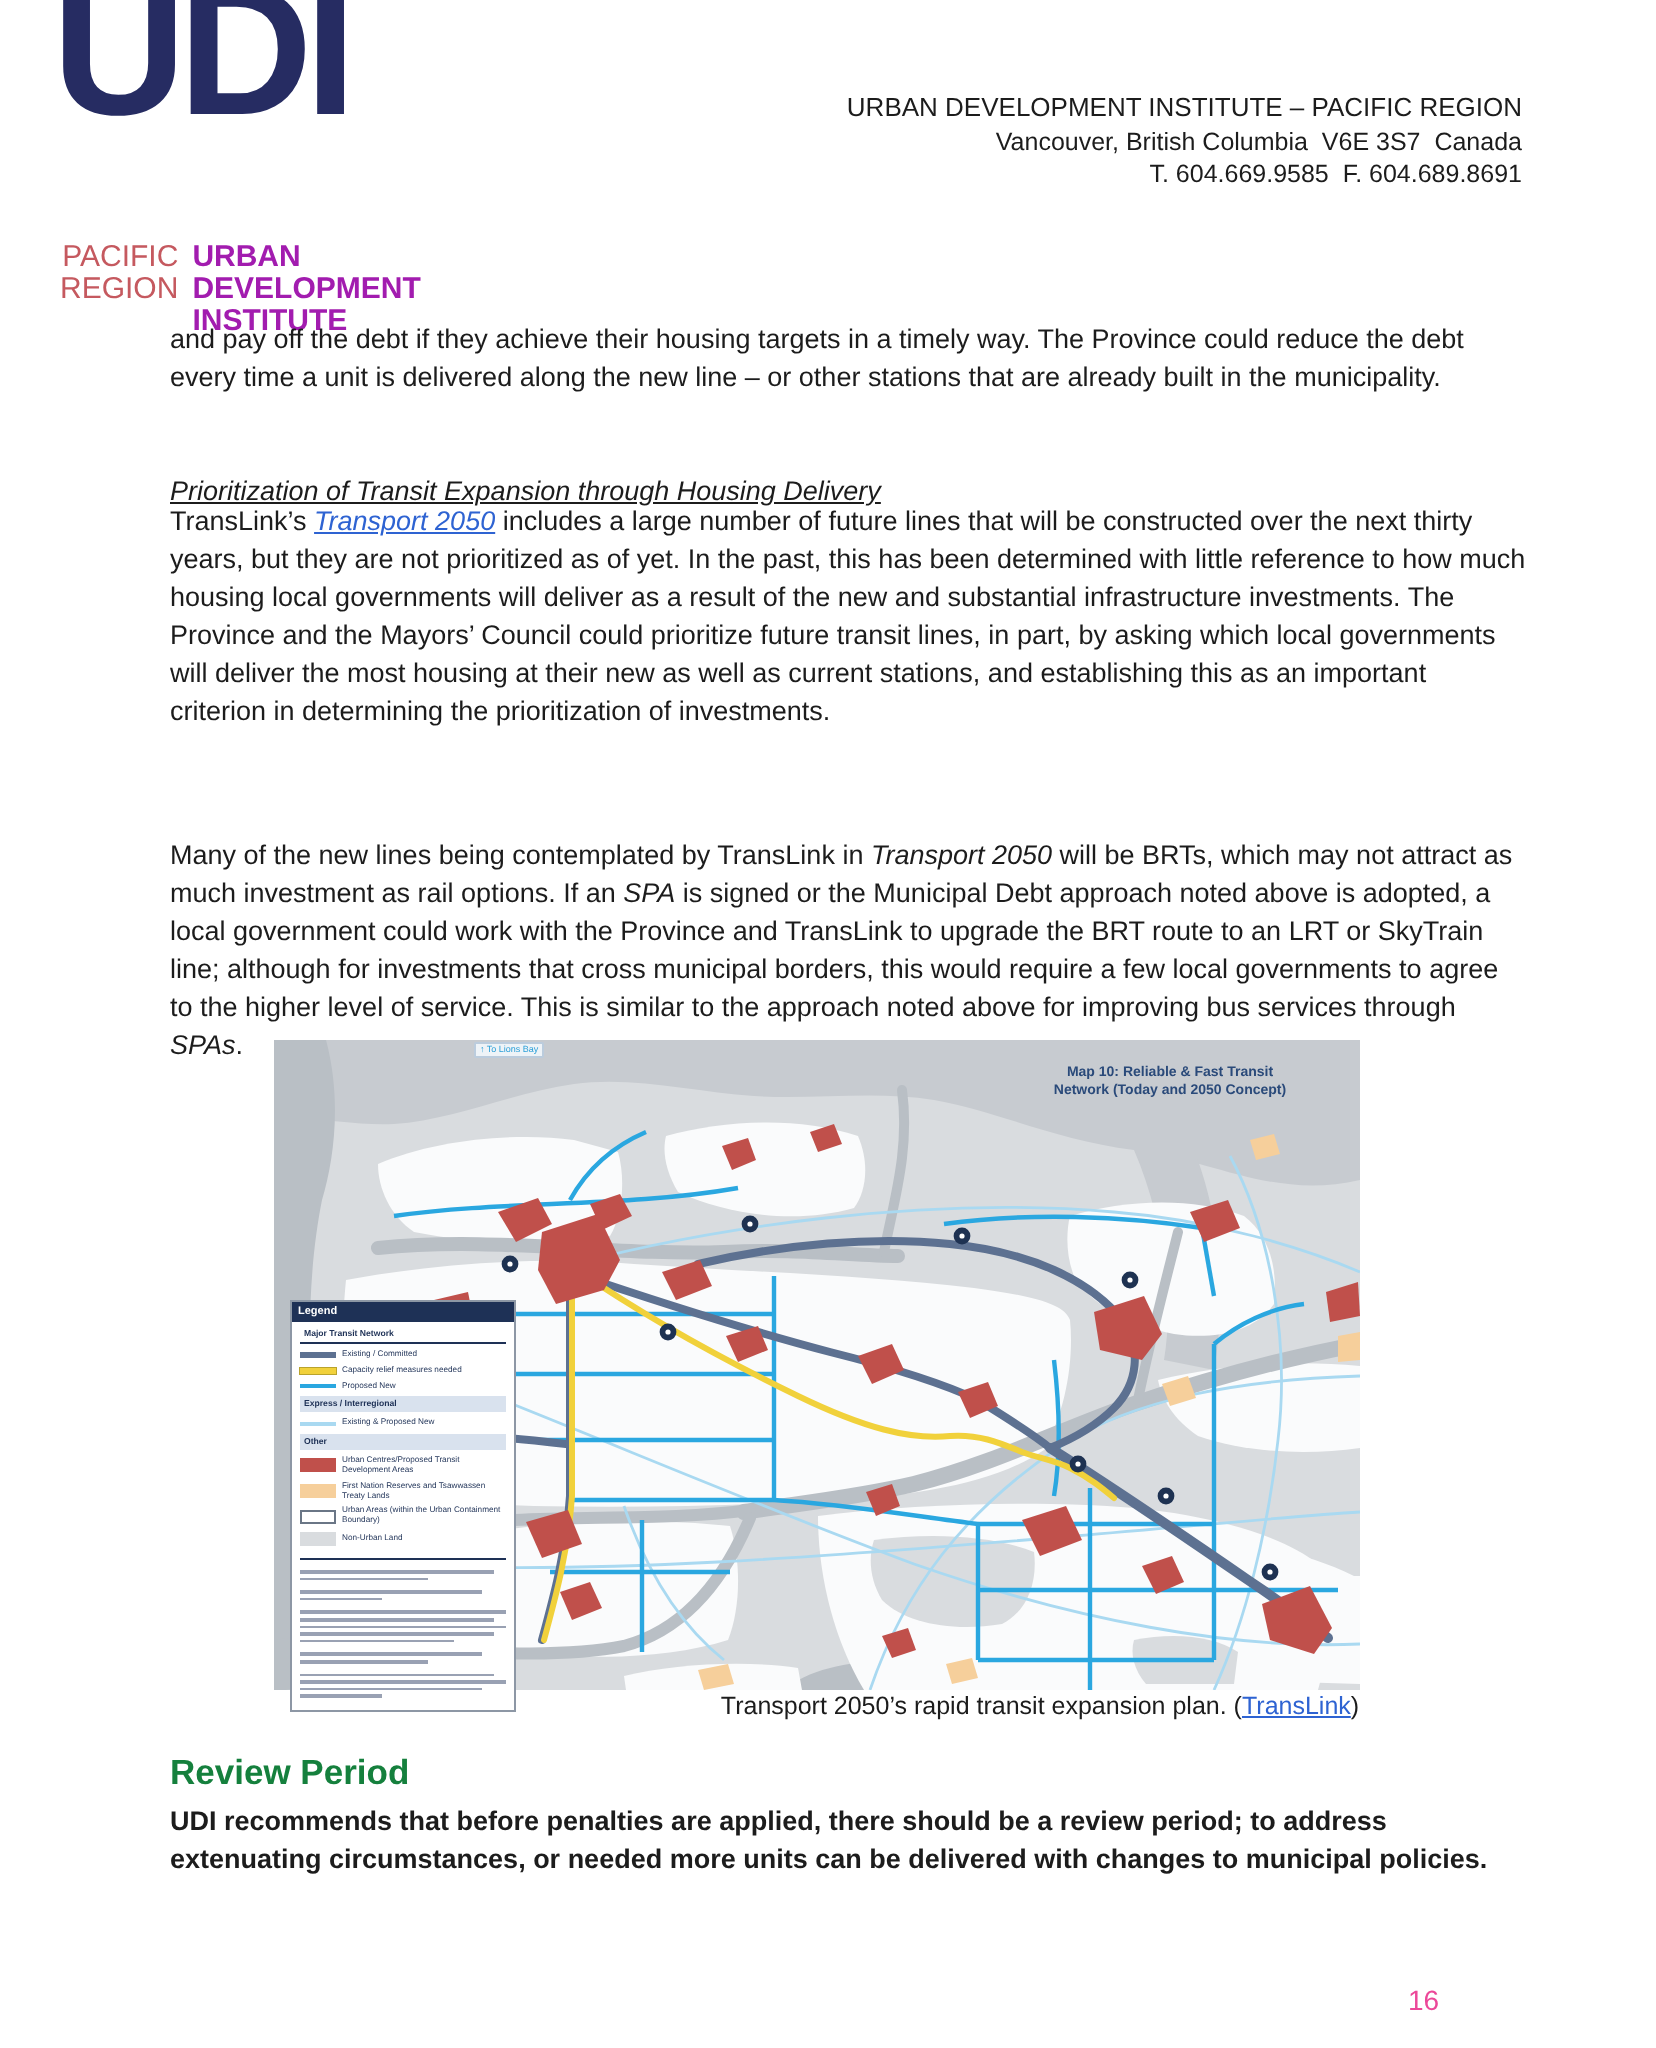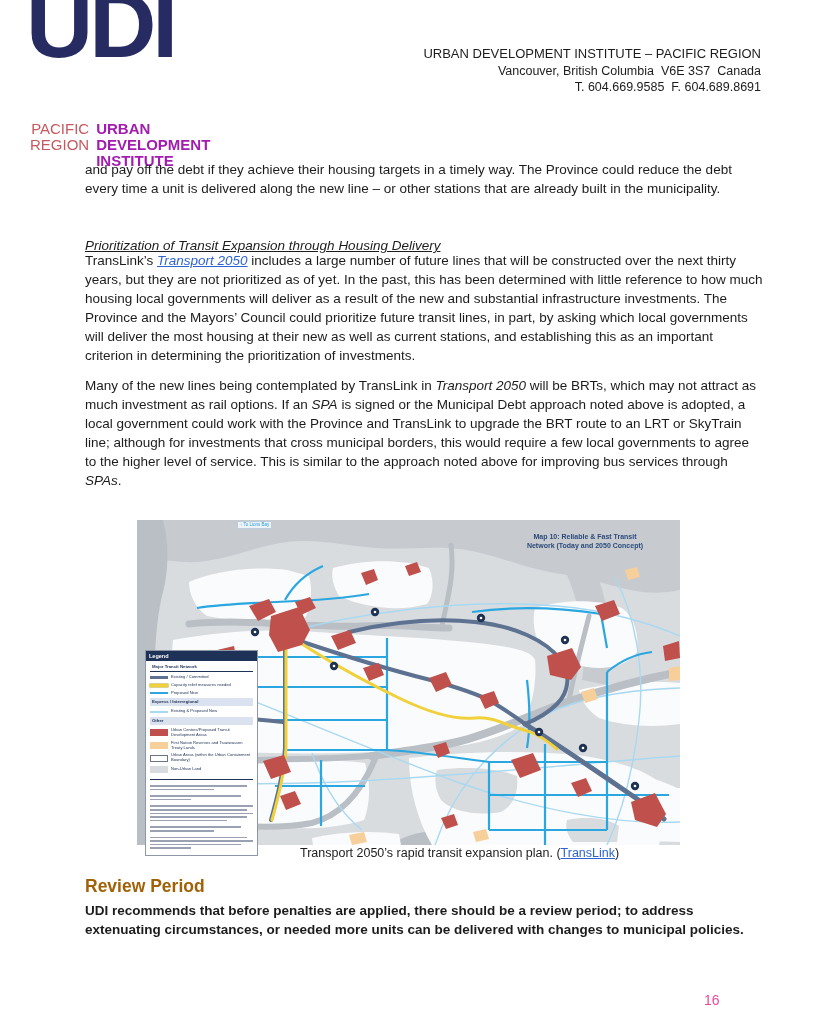--- a/index.html
+++ b/index.html
@@ -20,21 +20,21 @@
   .logo-name  { color:#a21caf; font-size:15px; line-height:16px; font-weight:700; }
   .contact { position:absolute; top:46px; right:67px; text-align:right; font-size:12.5px; line-height:16.5px; color:#1c1c1c; }
   .contact > div { white-space:pre; }
   .contact .org { font-weight:400; font-size:13px;margin-left:20px; }
   .contact .website { color:#4a7cc0; cursor:pointer; }
   
   .bodyblock { position:absolute; left:85px; width:678px; font-size:13.5px; line-height:19px; }
   .p1 { top:160px; }
   .section-h { top:236px; font-style:italic; text-decoration:underline; }
   .p2 { top:251px; }
-  .p3 { top:376px; }
+  .p3 { top:418px; }
   .em  { font-style:italic; }
   .lnk { color:#2e63d2; text-decoration:underline; cursor:pointer; }
   
   .figure { position:absolute; left:137px; top:520px; width:543px; height:325px; }
   .figure svg { position:absolute; left:0; top:0; }
   .map-title {
     position:absolute; left:362px; top:12px; width:172px; text-align:center;
     font-size:7px; line-height:9px; font-weight:700; color:#2a4a7a;
   }
   .lions-chip {
@@ -62,22 +62,22 @@
   .sw-fill-red       { height:7px;   background:#c0504b; }
   .sw-fill-orange    { height:7px;   background:#f6cf9b; }
   .sw-fill-white     { height:7px;   background:#ffffff; border:0.8px solid #6a7686; }
   .sw-fill-gray      { height:7px;   background:#d9dcdf; }
   .lg-lb { font-size:4.1px; line-height:4.8px; color:#1e3156; }
   .legend-fine { border-top:1px solid #1e3156; margin:2px 4px 0; padding:3px 0 4px; }
   .fp { height:1.6px; background:#7f8aa0; margin:2px 0; opacity:.8; }
   .fp.gap { margin-top:5px; }
   .fp.w9 { width:94%; } .fp.w8 { width:88%; } .fp.w6 { width:62%; } .fp.w4 { width:40%; } .fp.w7 { width:75%; }
   
-  .caption { position:absolute; left:300px; top:846px; width:440px; text-align:left; font-size:12.5px; }
-  .review-h { position:absolute; left:85px; top:876px; font-size:17.5px; font-weight:700; color:#a16207; }
+  .caption { position:absolute; left:300px; top:846px; width:440px; text-align:center; font-size:12.5px; }
+  .review-h { position:absolute; left:85px; top:876px; font-size:17.5px; font-weight:700; color:#15803d; }
   .review-p { position:absolute; left:85px; top:901px; width:680px; font-size:13.5px; line-height:19px; font-weight:700; }
   .pagenum { position:absolute; left:704px; top:992px; font-size:14px; color:#ec4899; }
 </style>
 </head>
 <body>
 
 <div class="page">
 
   <div class="logo-acronym">UDI</div>
   <div class="logo-sub">

